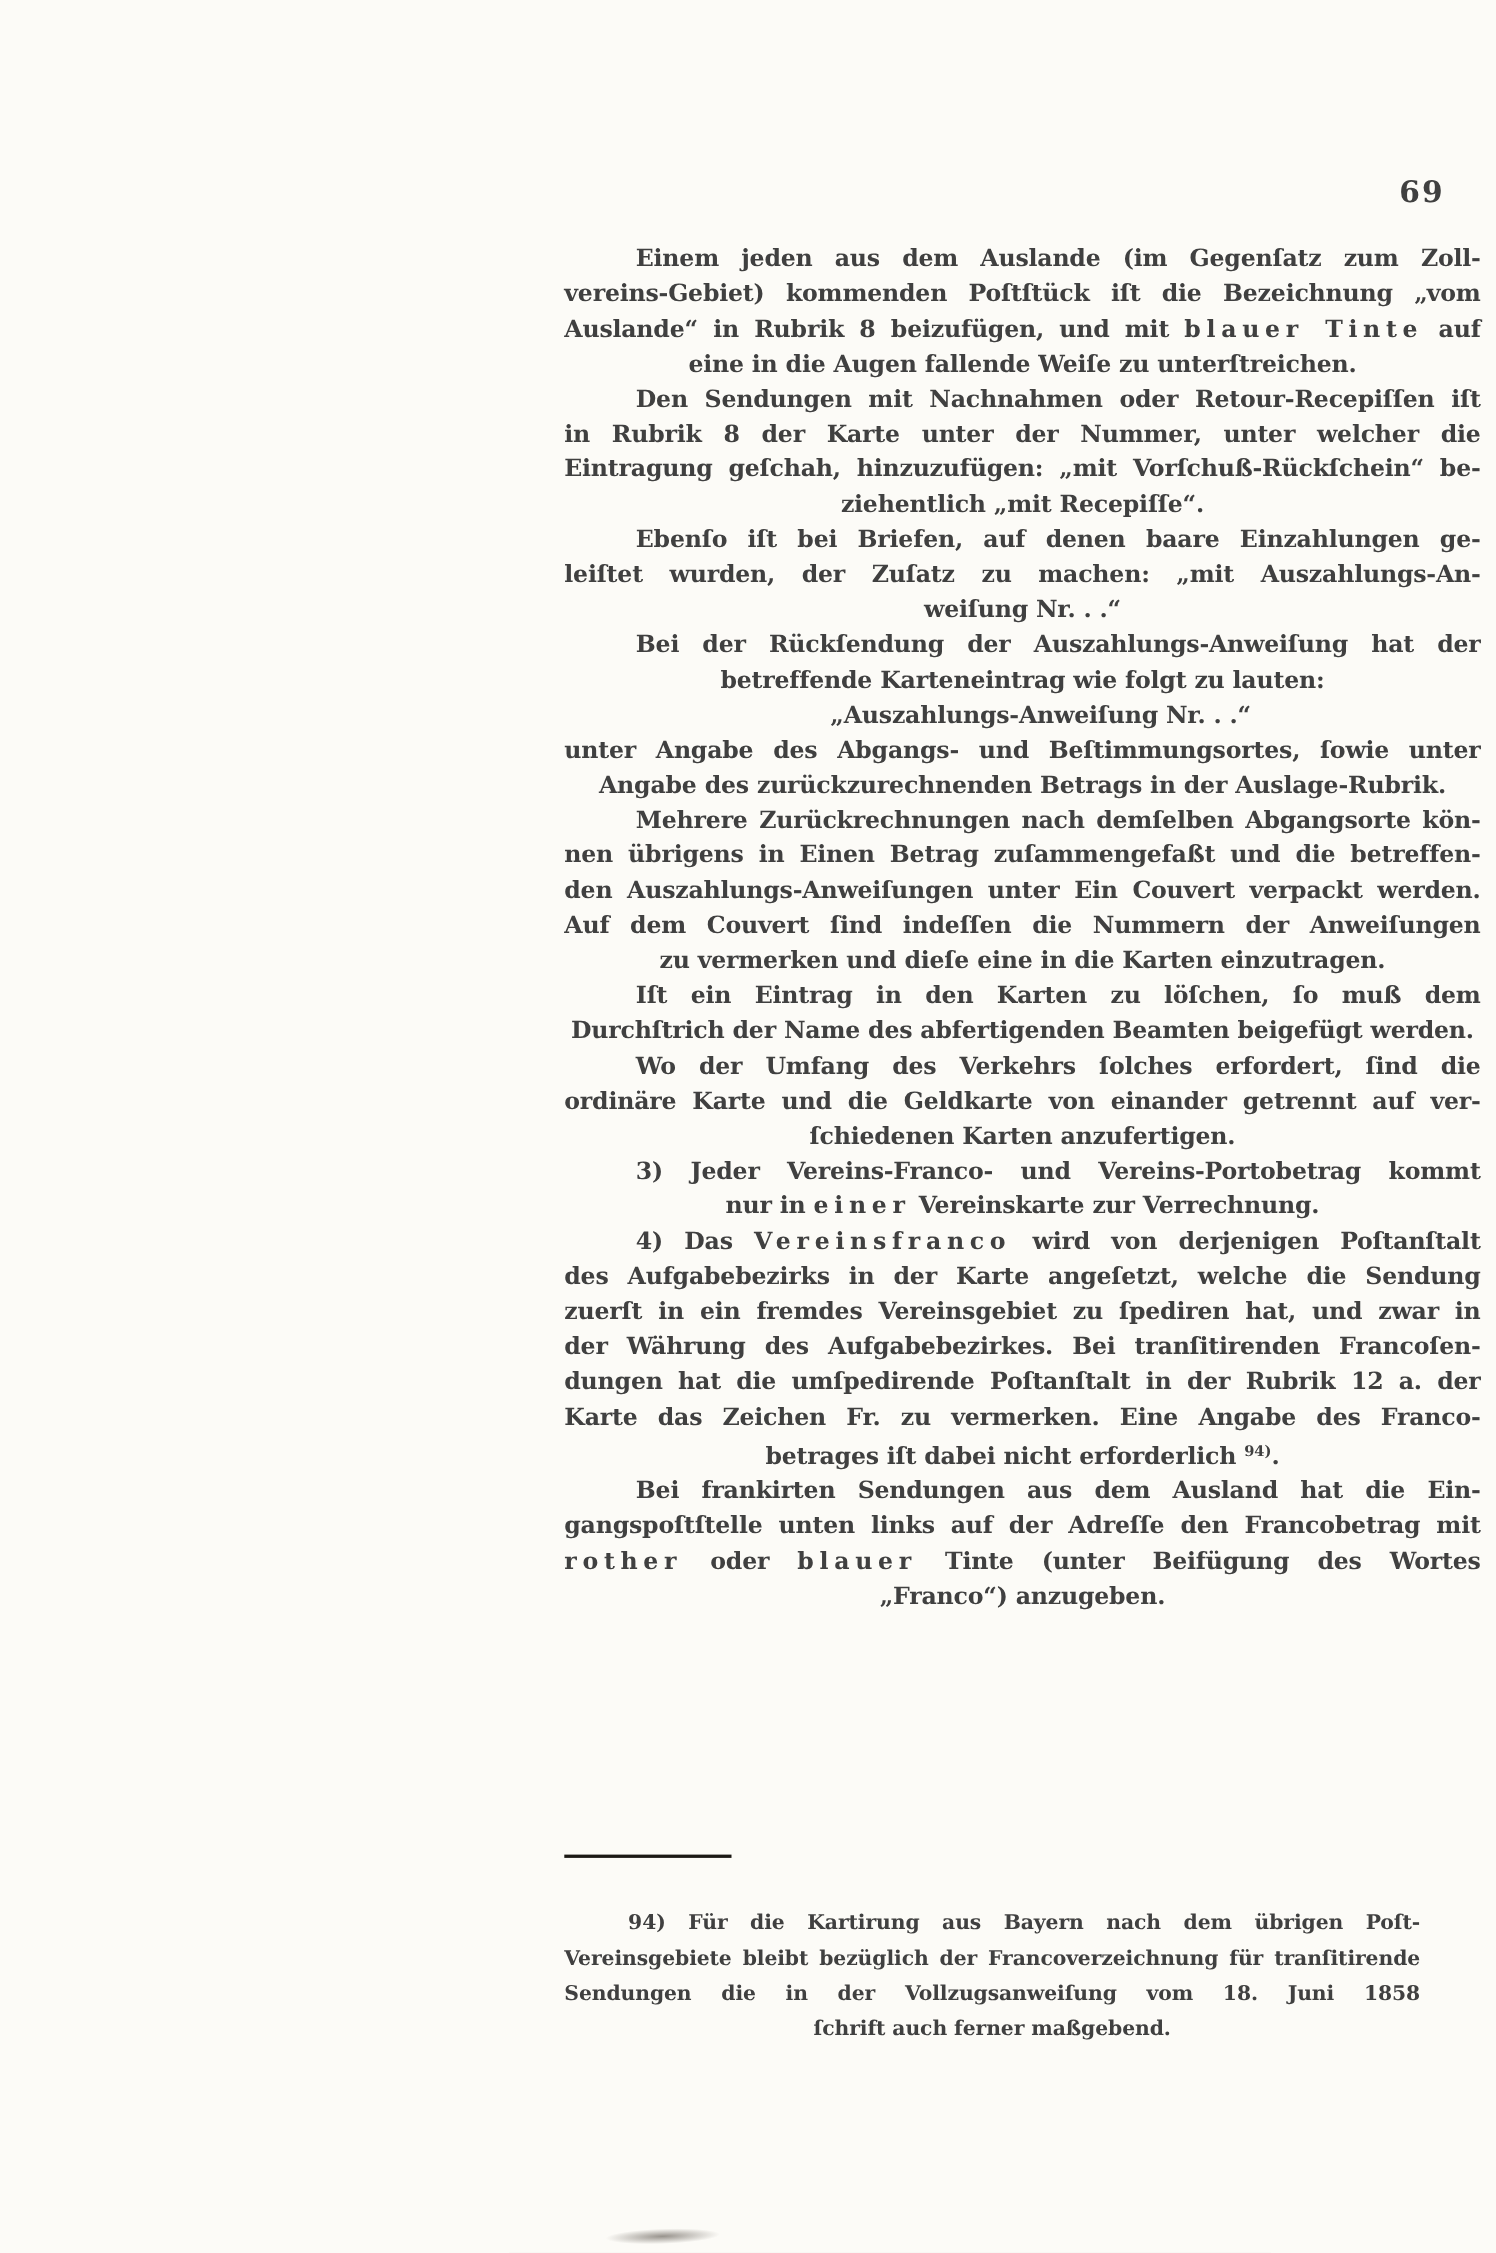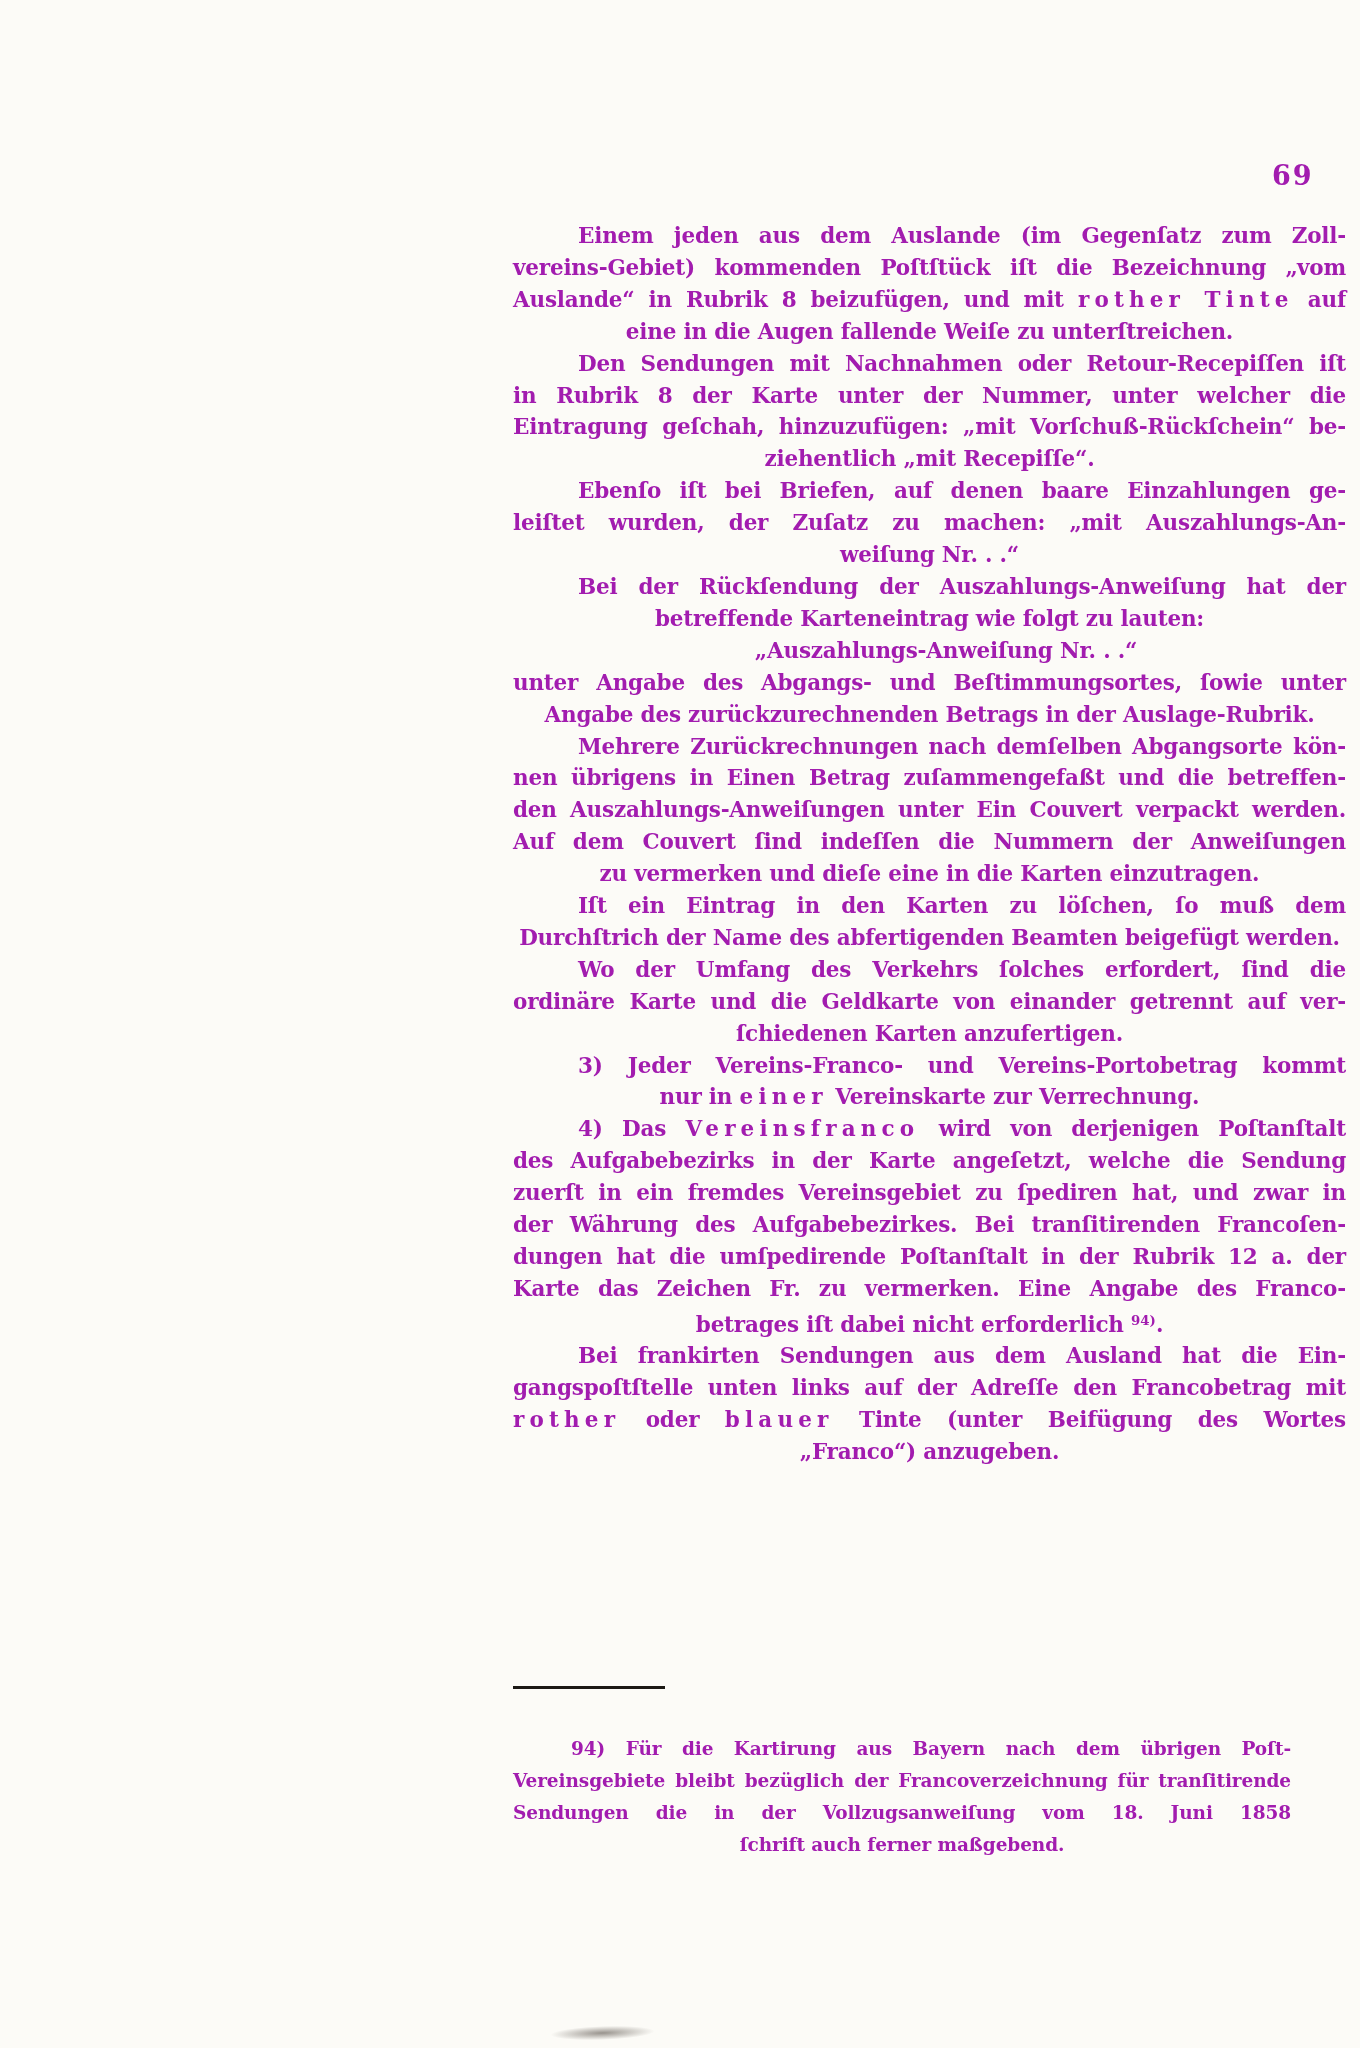--- a/index.html
+++ b/index.html
@@ -6,21 +6,21 @@
   body {
     width: 1360px; height: 2048px;
     background: #e9e7e2;
     font-family: "DejaVu Serif", serif;
   }
   .sheet {
     position: relative;
     width: 1360px; height: 2048px;
     background: #fcfbf7;
     overflow: hidden;
-    color: #a21caf;
+    color: #404040;
   }
   .pagenum {
     position: absolute;
     left: 1272px; top: 160px;
     font-size: 27px; font-weight: bold;
     letter-spacing: 2px;
   }
   .main {
     position: absolute;
     left: 513px; top: 220px; width: 833px;
@@ -63,21 +63,21 @@
 </style>
 </head>
 <body>
 
 <div class="sheet">
   <div class="pagenum">69</div>
 
   <div class="main">
       <div class="line just ind"><span>Einem jeden aus dem Auslande (im Gegenſatz zum Zoll-</span></div>
       <div class="line just"><span>vereins-Gebiet) kommenden Poſtſtück iſt die Bezeichnung „vom</span></div>
-      <div class="line just"><span>Auslande“ in Rubrik 8 beizufügen, und mit </span><span class="sp">rother Tinte</span><span> auf</span></div>
+      <div class="line just"><span>Auslande“ in Rubrik 8 beizufügen, und mit </span><span class="sp">blauer Tinte</span><span> auf</span></div>
       <div class="line"><span>eine in die Augen fallende Weiſe zu unterſtreichen.</span></div>
       <div class="line just ind"><span>Den Sendungen mit Nachnahmen oder Retour-Recepiſſen iſt</span></div>
       <div class="line just"><span>in Rubrik 8 der Karte unter der Nummer, unter welcher die</span></div>
       <div class="line just"><span>Eintragung geſchah, hinzuzufügen: „mit Vorſchuß-Rückſchein“ be-</span></div>
       <div class="line"><span>ziehentlich „mit Recepiſſe“.</span></div>
       <div class="line just ind"><span>Ebenſo iſt bei Briefen, auf denen baare Einzahlungen ge-</span></div>
       <div class="line just"><span>leiſtet wurden, der Zuſatz zu machen: „mit Auszahlungs-An-</span></div>
       <div class="line"><span>weiſung Nr. . .“</span></div>
       <div class="line just ind"><span>Bei der Rückſendung der Auszahlungs-Anweiſung hat der</span></div>
       <div class="line"><span>betreffende Karteneintrag wie folgt zu lauten:</span></div>

